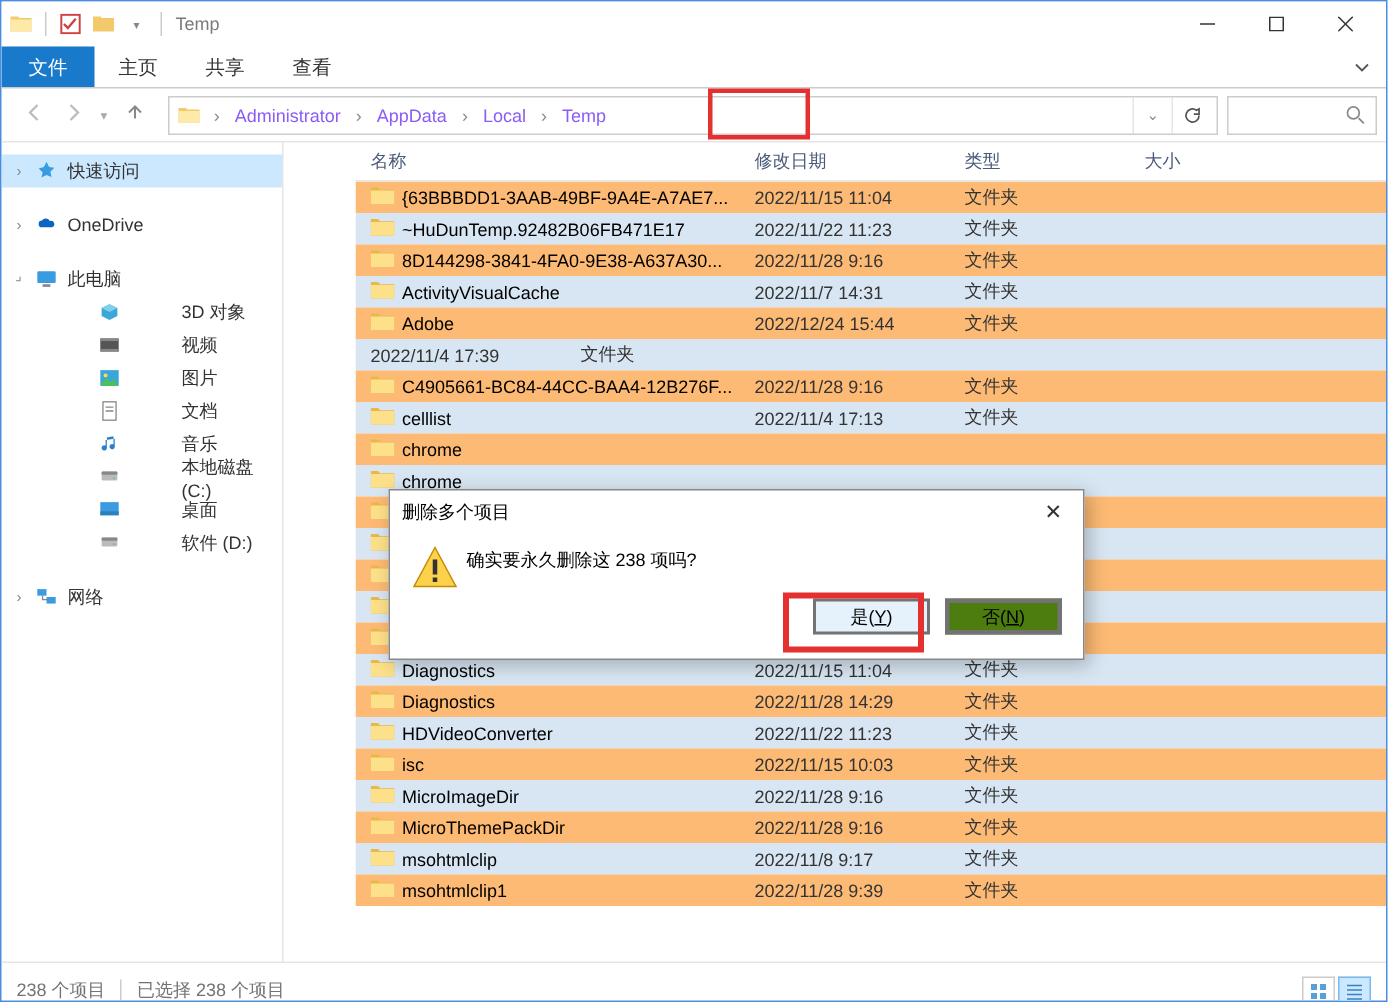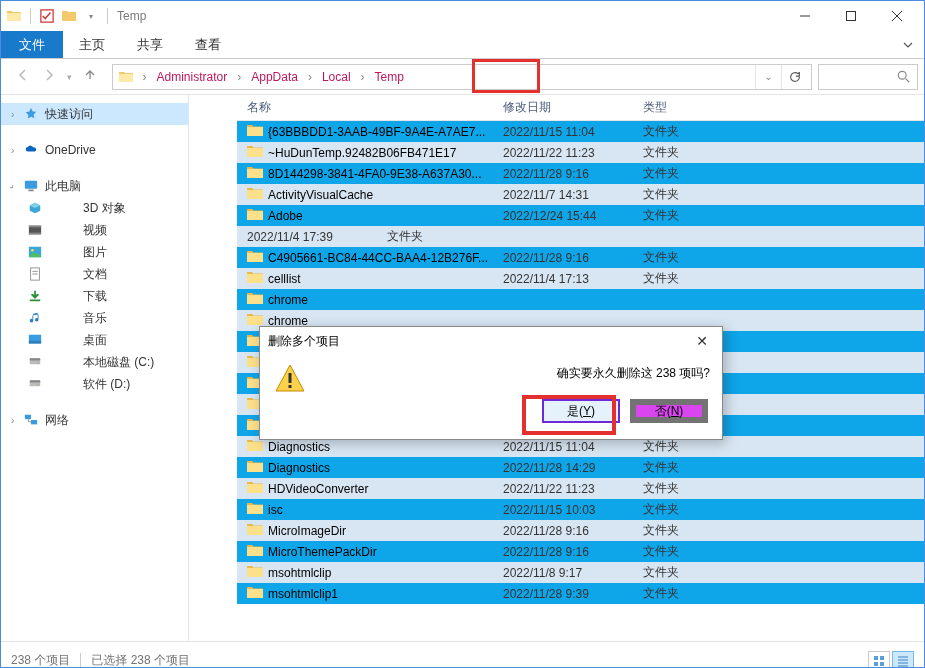--- a/index.html
+++ b/index.html
@@ -13,62 +13,62 @@
 .win-controls { margin-left: auto; display: flex; }
 .win-btn { width: 46px; height: 30px; display: flex; align-items: center; justify-content: center; color: #555; }
 .ribbon { height: 28px; display: flex; align-items: stretch; border-bottom: 1px solid #ccc; justify-content: space-between; }
 .ribbon-file { background: #1979ca; color: #fff; padding: 0 18px; display: flex; align-items: center; font-size: 13px; }
 .ribbon-tab { padding: 0 16px; display: flex; align-items: center; color: #333; font-size: 13px; }
 .ribbon-caret { margin-left: auto; padding: 0 10px; display: flex; align-items: center; color: #555; }
 .addrbar { height: 36px; display: flex; align-items: center; padding: 4px 6px; gap: 6px; border-bottom: 1px solid #e5e5e5; }
 .nav-arrows { display: flex; align-items: center; gap: 10px; padding: 0 8px; color: #aaa; }
 .addrbox { flex: 1; height: 26px; border: 1px solid #ccc; display: flex; align-items: center; padding: 0 4px; position: relative; }
 .crumb-icon { width: 18px; height: 18px; display: flex; align-items: center; justify-content: center; margin-right: 4px; }
-.crumb { display: flex; align-items: center; padding: 0 6px; color: #be185d; }
+.crumb { display: flex; align-items: center; padding: 0 6px; color: #8b5cf6; }
 .crumb-sep { color: #888; padding: 0 4px; }
 .crumb-hl { position: absolute; border: 3px solid #e53030; pointer-events: none; }
 .addr-right { display: flex; align-items: center; gap: 0; margin-left: auto; }
 .addr-btn { width: 26px; height: 24px; display: flex; align-items: center; justify-content: center; color: #555; border-left: 1px solid #e5e5e5; }
 .searchbox { width: 100px; height: 26px; border: 1px solid #ccc; display: flex; align-items: center; justify-content: flex-end; padding: 0 6px; color: #888; }
 .body-area { display: flex; height: calc(100% - 30px - 28px - 36px - 26px); }
 .sidebar { width: 188px; border-right: 1px solid #e5e5e5; padding: 8px 0; overflow: hidden; }
 .tree-item { display: flex; align-items: center; height: 22px; padding-left: 22px; gap: 6px; color: #333; }
 .tree-item.sel { background: #cce8ff; }
-.tree-sub { padding-left: 26px; gap: 40px; }
+.tree-sub { padding-left: 64px; gap: 40px; }
 .tree-chev { position: absolute; left: 10px; color: #888; font-size: 10px; }
 .tree-item.top { position: relative; }
 .tree-icon { width: 16px; height: 16px; display: flex; align-items: center; justify-content: center; }
 .tree-spacer { height: 14px; }
 .content { flex: 1; display: flex; flex-direction: column; position: relative; padding-left: 48px; }
 .columns { display: flex; height: 26px; border-bottom: 1px solid #e5e5e5; color: #4a5b7a; align-items: center; padding-left: 10px; }
 .col-name { width: 256px; }
 .col-date { width: 140px; }
 .col-type { width: 120px; }
 .col-size { flex: 1; }
 .filelist { flex: 1; overflow: hidden; }
-.row { display: flex; align-items: center; height: 21px; padding-left: 10px; background: #0ea5e9; }
+.row { display: flex; align-items: center; height: 21px; padding-left: 10px; background: #fdba74; }
 .row:nth-child(even) { background: #d8e6f3; }
 .row .fname { width: 256px; display: flex; align-items: center; gap: 5px; white-space: nowrap; overflow: hidden; text-overflow: ellipsis; }
 .row .fdate { width: 140px; color: #333; }
 .row .ftype { width: 120px; color: #333; }
 .folder-icon { width: 16px; height: 14px; }
 .statusbar { height: 38px; border-top: 1px solid #e5e5e5; display: flex; align-items: center; padding: 0 10px; gap: 10px; font-size: 12px; color: #737373; }
 .status-sep { width: 1px; height: 16px; background: #ccc; }
 .view-icons { margin-left: auto; display: flex; gap: 2px; }
 .view-btn { width: 22px; height: 20px; border: 1px solid #ccc; display: flex; align-items: center; justify-content: center; }
 .view-btn.active { background: #cce8ff; border-color: #7ab8e8; }
 .dialog { position: absolute; left: 258px; top: 325px; width: 464px; height: 114px; background: #fff; border: 1px solid #888; box-shadow: 3px 3px 12px rgba(0,0,0,0.25); z-index: 10; }
 .dlg-title { height: 28px; display: flex; align-items: center; padding: 0 8px; font-size: 12px; border-bottom: 0; }
 .dlg-close { margin-left: auto; font-size: 14px; color: #333; padding: 0 6px; }
-.dlg-body { display: flex; padding: 8px 12px 4px 14px; gap: 5px; justify-content: space-between; }
+.dlg-body { display: flex; padding: 8px 12px 4px 14px; gap: 5px; }
 .dlg-icon { width: 32px; height: 32px; }
 .dlg-msg { font-size: 12px; padding-top: 2px; }
 .dlg-buttons { display: flex; justify-content: flex-end; gap: 10px; padding: 0 14px 10px 0; }
-.dlg-btn { width: 78px; height: 24px; border: 6px solid #737373; background: #d946ef; display: flex; align-items: center; justify-content: center; font-size: 12px; }
-.dlg-btn.primary { border: 2px solid #6d28d9; background: #e5f1fb; }
+.dlg-btn { width: 78px; height: 24px; border: 3px solid #737373; background: #4d7c0f; display: flex; align-items: center; justify-content: center; font-size: 12px; }
+.dlg-btn.primary { border: 2px solid #737373; background: #e5f1fb; }
 .dlg-hl { position: absolute; border: 4px solid #e53030; pointer-events: none; }
 .underline { text-decoration: underline; }
 </style>
 </head>
 <body>
 
 <div class="window">
 
   <div class="titlebar">
     <div class="titlebar-icons">
@@ -240,52 +240,43 @@
                 <rect x="3" y="1" width="10" height="14" fill="#fff" stroke="#888"></rect>
                 <line x1="5" y1="5" x2="11" y2="5" stroke="#888"></line>
                 <line x1="5" y1="8" x2="11" y2="8" stroke="#888"></line>
               </svg>
             </span>
             <span>文档</span>
           </div>
           <div class="tree-item tree-sub">
             <span class="tree-icon">
               <svg viewBox="0 0 16 16" width="16" height="14">
-                <path fill="#4dbf5e" d="M8 2v7M4 6l4 4 4-4" stroke="#2d8f3e" stroke-width="2"></path>
-                <rect x="2" y="12" width="12" height="2" fill="#2d8f3e"></rect>
-              </svg>
-            </span>
-            <span>下载</span>
-          </div>
-          <div class="tree-item tree-sub">
-            <span class="tree-icon">
-              <svg viewBox="0 0 16 16" width="16" height="14">
                 <path fill="#2a7fc7" d="M6 3v8a2 2 0 11-1-1.7V5l7-1v6a2 2 0 11-1-1.7V2z"></path>
               </svg>
             </span>
             <span>音乐</span>
-          </div>
-          <div class="tree-item tree-sub">
-            <span class="tree-icon">
-              <svg viewBox="0 0 16 16" width="16" height="14">
-                <rect x="1" y="2" width="14" height="10" fill="#3a9be0"></rect>
-                <rect x="1" y="9" width="14" height="3" fill="#2d7fb8"></rect>
-              </svg>
-            </span>
-            <span>桌面</span>
           </div>
           <div class="tree-item tree-sub">
             <span class="tree-icon">
               <svg viewBox="0 0 16 16" width="16" height="12">
                 <rect x="1" y="3" width="14" height="8" fill="#bbb" rx="1"></rect>
                 <rect x="1" y="3" width="14" height="3" fill="#888" rx="1"></rect>
                 <circle cx="12" cy="9" r="0.8" fill="#5c5"></circle>
               </svg>
             </span>
             <span>本地磁盘 (C:)</span>
+          </div>
+          <div class="tree-item tree-sub">
+            <span class="tree-icon">
+              <svg viewBox="0 0 16 16" width="16" height="14">
+                <rect x="1" y="2" width="14" height="10" fill="#3a9be0"></rect>
+                <rect x="1" y="9" width="14" height="3" fill="#2d7fb8"></rect>
+              </svg>
+            </span>
+            <span>桌面</span>
           </div>
           <div class="tree-item tree-sub">
             <span class="tree-icon">
               <svg viewBox="0 0 16 16" width="16" height="12">
                 <rect x="1" y="3" width="14" height="8" fill="#bbb" rx="1"></rect>
                 <rect x="1" y="3" width="14" height="3" fill="#888" rx="1"></rect>
                 <circle cx="12" cy="9" r="0.8" fill="#5c5"></circle>
               </svg>
             </span>
             <span>软件 (D:)</span>
@@ -303,20 +294,21 @@
           </span>
           <span>网络</span>
         </div>
     </div>
 
     <div class="content">
       <div class="columns">
         <div class="col-name">名称</div>
         <div class="col-date">修改日期</div>
         <div class="col-type">类型</div>
+        <div class="col-size">大小</div>
       </div>
       <div class="filelist" id="filelist">
           <div class="row">
             <div class="fname">
               <span><svg class="folder-icon" viewBox="0 0 16 14">
                   <path fill="#e8b84a" d="M0 2h5l1.5 1.5H16V13H0z"></path>
                   <path fill="#fde08a" d="M0 4h16v9H0z"></path>
                 </svg></span>
               <span>{63BBBDD1-3AAB-49BF-9A4E-A7AE7...</span>
             </div>

